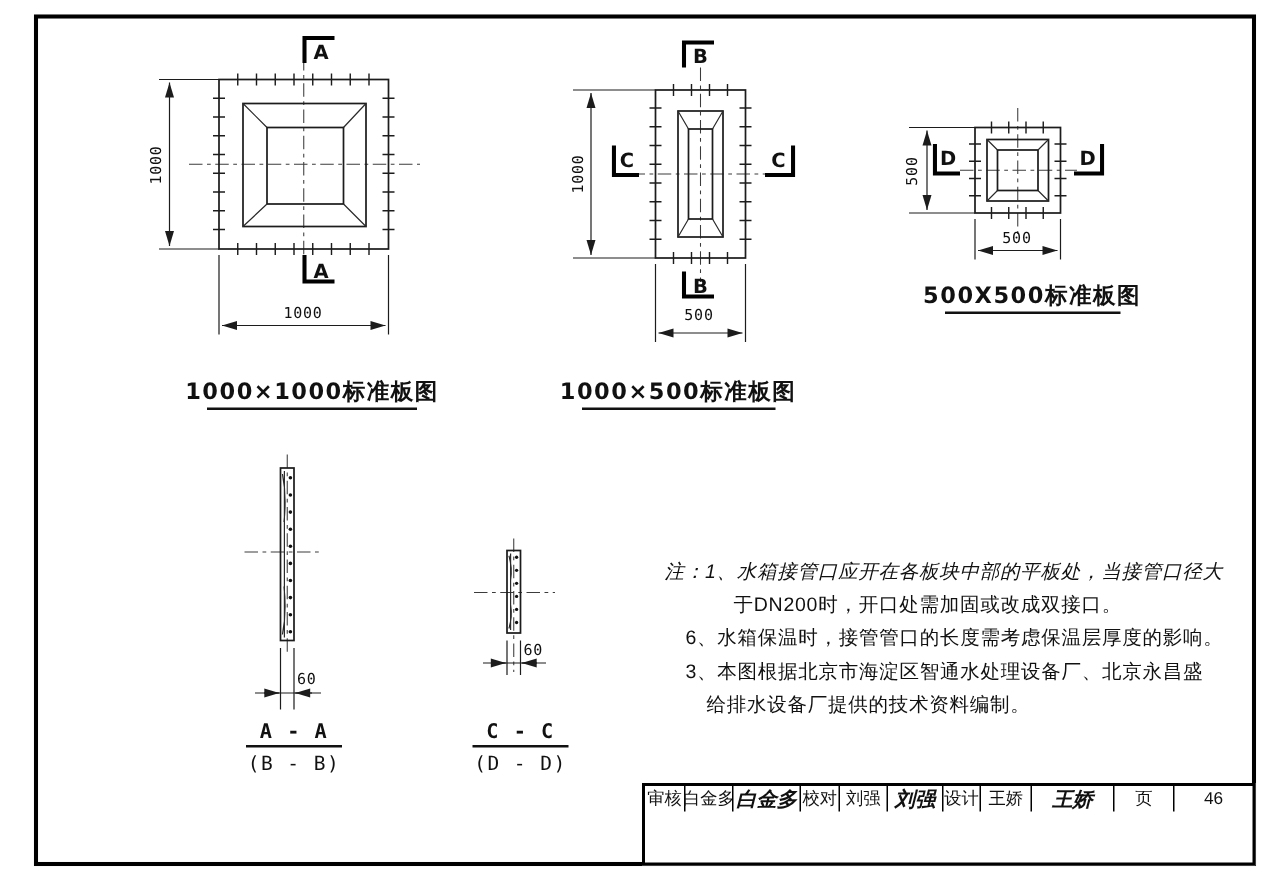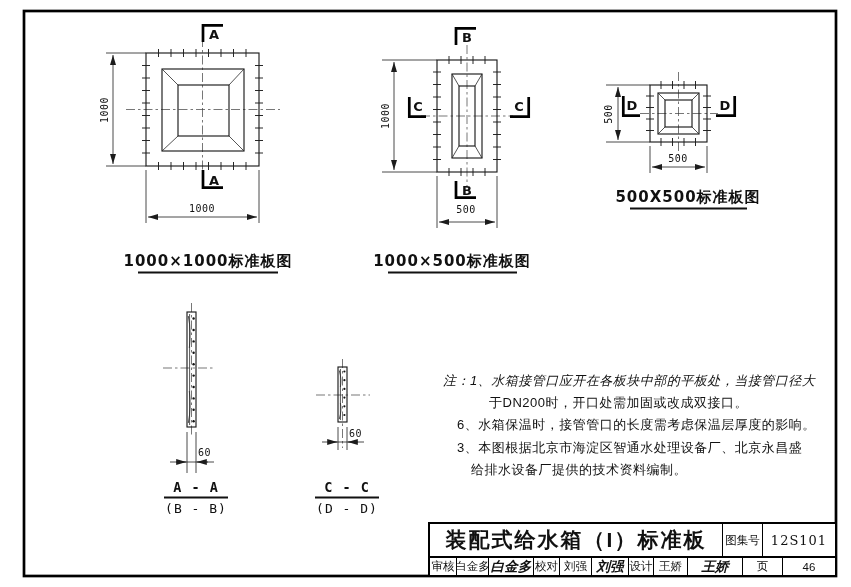--- a/index.html
+++ b/index.html
@@ -203,25 +203,20 @@
 
 <div>
   <div class="note-line" style="left:443px;top:372px;font-style:italic;">注：1、水箱接管口应开在各板块中部的平板处，当接管口径大</div>
   <div class="note-line" style="left:489px;top:394px;">于DN200时，开口处需加固或改成双接口。</div>
   <div class="note-line" style="left:457px;top:416px;">6、水箱保温时，接管管口的长度需考虑保温层厚度的影响。</div>
   <div class="note-line" style="left:457px;top:439px;">3、本图根据北京市海淀区智通水处理设备厂、北京永昌盛</div>
   <div class="note-line" style="left:471px;top:461px;">给排水设备厂提供的技术资料编制。</div>
 </div>
 
 <div class="tblock">
-  <div class="tb-row1">
-    <div class="tb-cell tb-title">装配式给水箱（I）标准板</div>
-    <div class="tb-cell tb-atlas-label">图集号</div>
-    <div class="tb-cell tb-atlas-no">12S101</div>
-  </div>
   <div class="tb-row2">
     <div class="tb-cell tb-role w26">审核</div>
     <div class="tb-cell tb-name w32">白金多</div>
     <div class="tb-cell sig w45">白金多</div>
     <div class="tb-cell tb-role w26">校对</div>
     <div class="tb-cell tb-name w32">刘强</div>
     <div class="tb-cell sig w37">刘强</div>
     <div class="tb-cell tb-role w25">设计</div>
     <div class="tb-cell tb-name w34">王娇</div>
     <div class="tb-cell sig w36">王娇</div>

